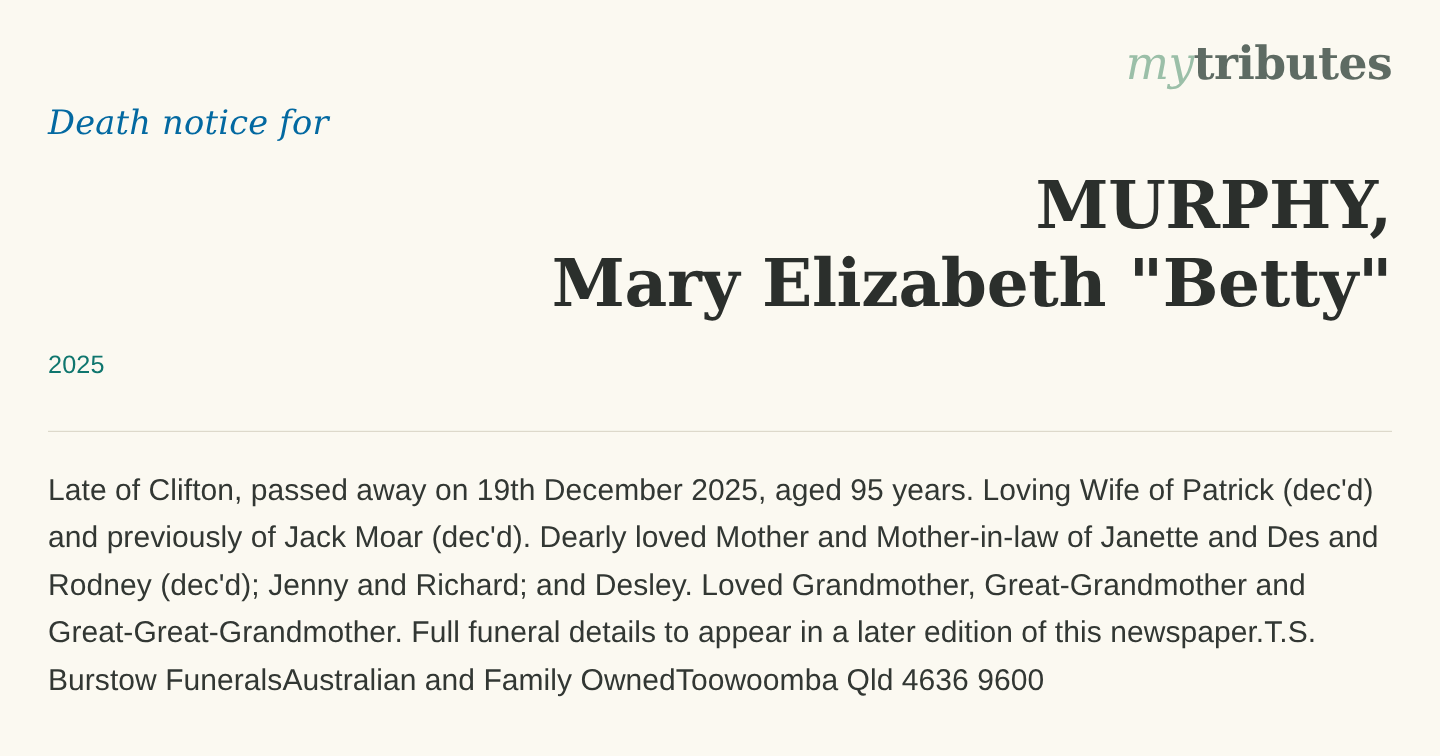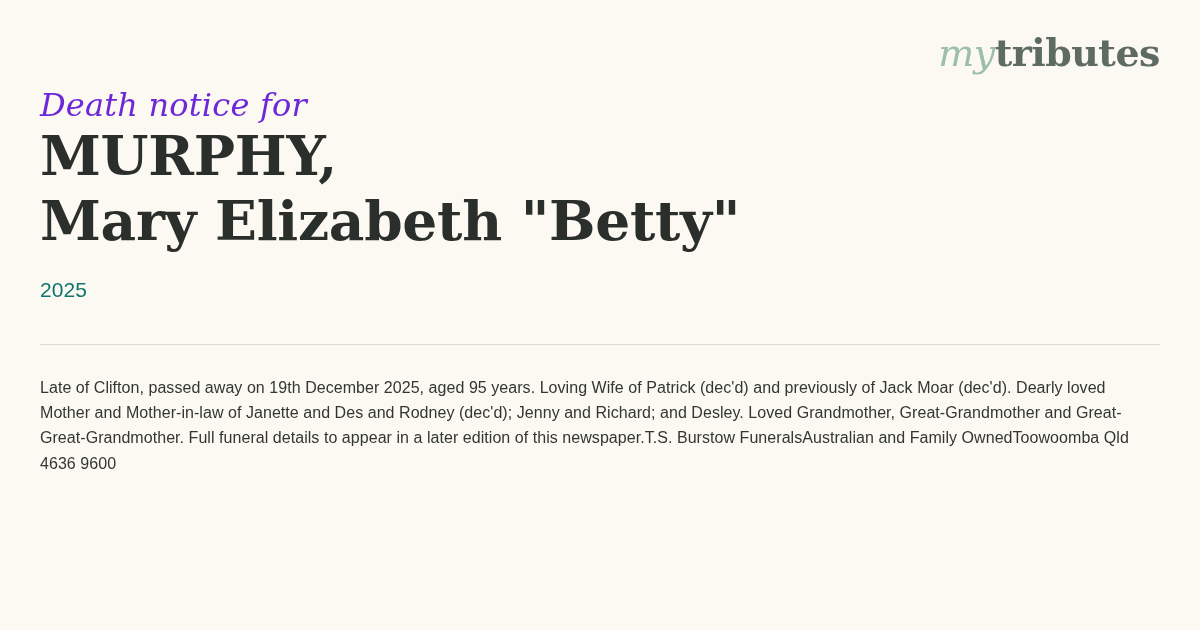--- a/index.html
+++ b/index.html
@@ -49,51 +49,53 @@
   .content {
     position: absolute;
     left: 40px;
     top: 86px;
     width: 1120px;
   }
 
   .eyebrow {
     font-family: "DejaVu Serif", "Liberation Serif", serif;
     font-style: italic;
-    font-size: 32px;
-    color: #6d28d9;
+    font-size: 28px;
+    color: #0369a1;
     letter-spacing: 0.2px;
   }
 
   .title {
     font-family: "DejaVu Serif", "Liberation Serif", serif;
     font-weight: 700;
     font-size: 55px;
     line-height: 1.18;
     color: #2b2f2c;
+    margin-top: 20px;
     letter-spacing: -0.3px;
+    text-align: right;
   }
   .title .line2 { display: block; }
 
   .year {
     font-size: 21px;
     color: #0f766e;
     margin-top: 24px;
     letter-spacing: 0.1px;
   }
 
   .divider {
     border: none;
     border-top: 1px solid #ddd9cb;
     margin-top: 42px;
   }
 
   .body-text {
     margin-top: 30px;
-    font-size: 16px;
+    font-size: 25px;
     line-height: 1.58;
     color: #323733;
     max-width: 1125px;
     letter-spacing: 0.05px;
   }
 </style>
 </head>
 <body>
 
 <div class="page">

